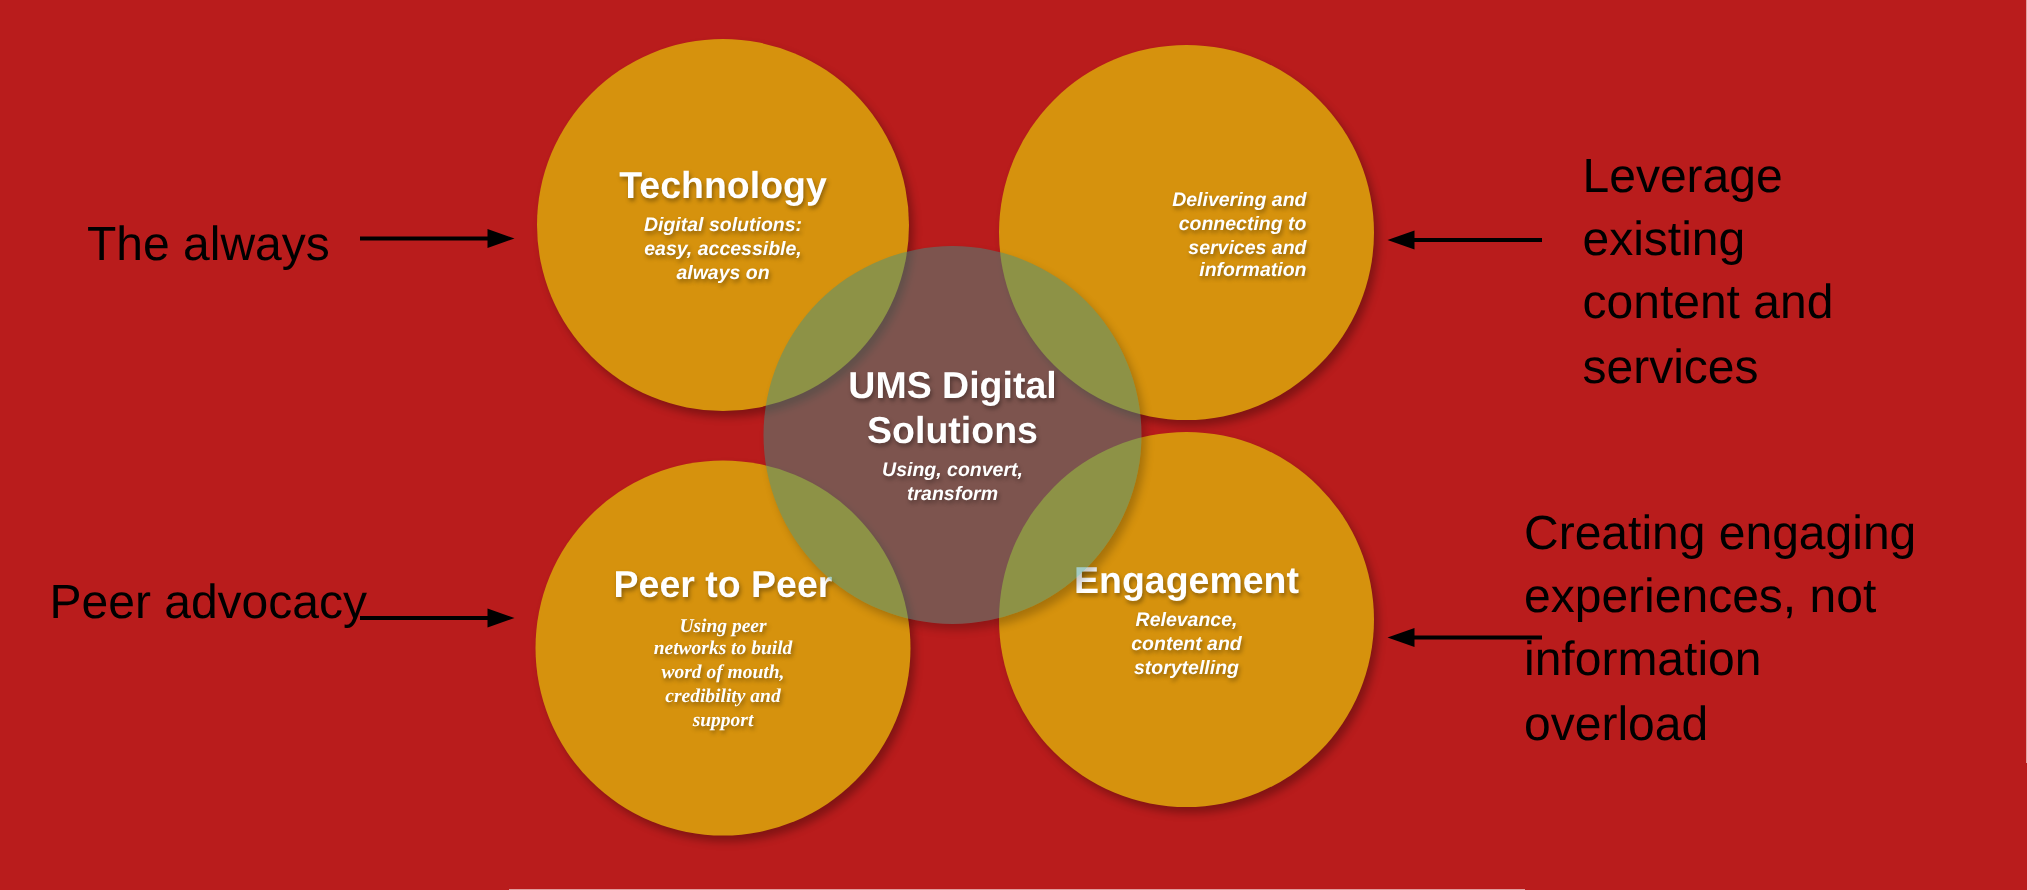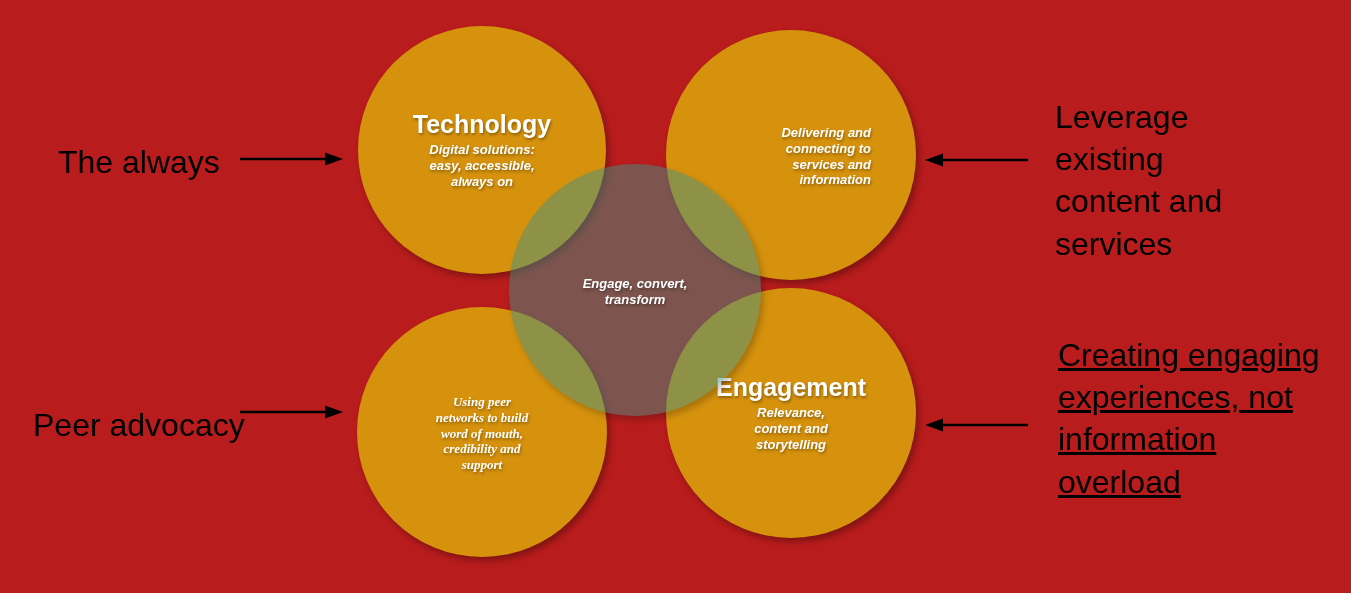--- a/index.html
+++ b/index.html
@@ -62,23 +62,23 @@
 
   
   .ann {
     position: absolute;
     color: var(--annotation-text, #000000);
     font-size: 32px;
     line-height: 1.32;
     white-space: pre-line;
   }
   .ann-enabler  { left: 58px;  top: 141px; }
-  .ann-peer     { left: 33px;  top: 404px; text-align: right; }
+  .ann-peer     { left: 33px;  top: 380px; text-align: right; }
   .ann-leverage { left: 1055px; top: 96px;  }
-  .ann-creating { left: 1058px; top: 334px; text-decoration: underline; }
+  .ann-creating { left: 1016px; top: 334px; }
 
   
   .arrow {
     position: absolute;
     width: 105px;
     height: 18px;
     color: var(--arrow, #000000);
   }
   .arrow svg { display: block; }
   .arrow-1 { left: 239px; top: 150px; }
@@ -104,40 +104,43 @@
     <div class="circle-text">
       <div class="circle-sub" style="max-width:160px;margin-left:auto;margin-right:auto;text-align:right;">Delivering and
 connecting to
 services and
 information</div>
     </div>
   </div>
 
   <div class="circle orange c-bl">
     <div class="circle-text">
+      <div class="circle-title">Peer to Peer</div>
       <div class="circle-sub" style="max-width:185px;margin-left:auto;margin-right:auto;font-family:Liberation Serif, serif;">Using peer
 networks to build
 word of mouth,
 credibility and
 support</div>
     </div>
   </div>
 
   <div class="circle orange c-br">
     <div class="circle-text">
       <div class="circle-title">Engagement</div>
       <div class="circle-sub" style="max-width:140px;margin-left:auto;margin-right:auto;">Relevance,
 content and
 storytelling</div>
     </div>
   </div>
 
   <div class="circle teal c-center">
     <div class="circle-text">
-      <div class="circle-sub" style="max-width:175px;margin-left:auto;margin-right:auto;">Engage, convert,
+      <div class="circle-title">UMS Digital
+Solutions</div>
+      <div class="circle-sub" style="max-width:175px;margin-left:auto;margin-right:auto;">Using, convert,
 transform</div>
     </div>
   </div>
 
   <div class="ann ann-enabler">The always</div>
   <div class="arrow arrow-1">
     <svg width="105" height="18" viewBox="0 0 105 18" xmlns="http://www.w3.org/2000/svg">
       <line x1="1" y1="9" x2="88" y2="9" stroke="currentColor" stroke-width="2.6"></line>
       <polygon points="104,9 86,2.6 86,15.4" fill="currentColor"></polygon>
     </svg>

